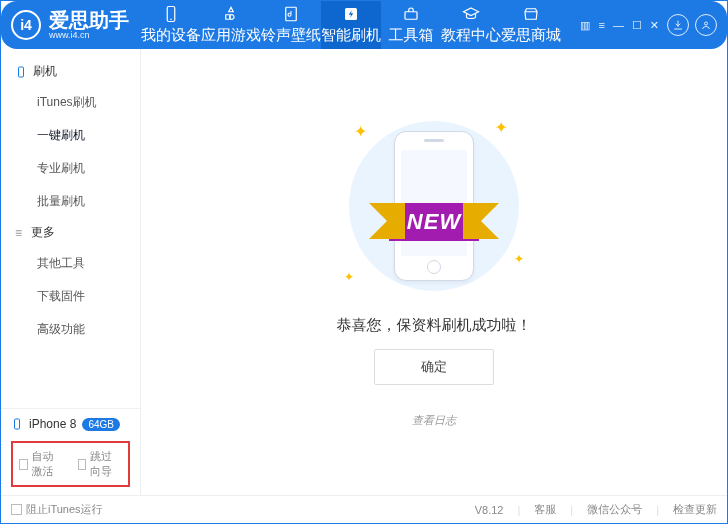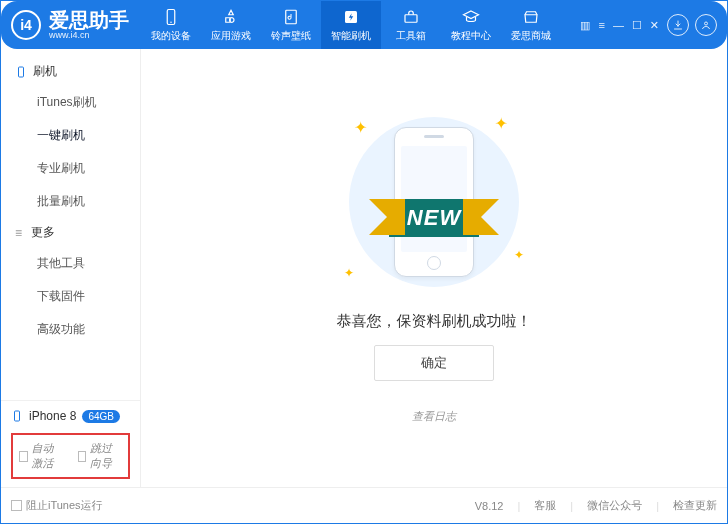--- a/index.html
+++ b/index.html
@@ -8,21 +8,21 @@
   .app { width: 728px; height: 524px; display: flex; flex-direction: column; border: 1px solid #1d7ae5; }
 
   
   .titlebar { height: 48px; background: #1d7ae5; display: flex; align-items: center; padding: 0 10px; color: #fff; border-radius: 16px; }
   .logo-wrap { display: flex; align-items: center; gap: 8px; width: 130px; }
   .logo-circle { width: 30px; height: 30px; border: 2px solid #fff; border-radius: 50%; display: flex; align-items: center; justify-content: center; font-weight: bold; font-size: 14px; color: #fff; }
   .logo-text { display: flex; flex-direction: column; line-height: 1.1; }
   .app-name { font-size: 20px; font-weight: bold; }
   .app-url { font-size: 9px; opacity: .9; }
   .top-tabs { display: flex; height: 100%; }
-  .top-tab { width: 60px; display: flex; flex-direction: column; align-items: center; justify-content: center; gap: 3px; font-size: 10px; cursor: pointer; }
+  .top-tab { width: 60px; display: flex; flex-direction: column; align-items: center; justify-content: center; gap: 3px; font-size: 15px; cursor: pointer; }
   .top-tab.active { background: #0e66cf; }
   .top-tab svg { width: 18px; height: 18px; }
   .tb-spacer { flex: 1; }
   .win-ctrls { display: flex; align-items: center; gap: 8px; font-size: 11px; color: #fff; }
   .win-ctrls .wc { cursor: pointer; opacity: .9; }
   .win-round { width: 22px; height: 22px; border: 1.5px solid #fff; border-radius: 50%; display: flex; align-items: center; justify-content: center; opacity: .85; cursor: pointer; }
 
   
   .body { flex: 1; display: flex; min-height: 0; }
 
@@ -32,48 +32,48 @@
   .side-sec-title { display: flex; align-items: center; gap: 6px; padding: 6px 14px; font-size: 12px; color: #333; }
   .side-sec-title .collapse { width: 10px; display: inline-block; color: #999; }
   .side-item { padding: 8px 14px 8px 36px; cursor: pointer; color: #555; }
   .side-item.active { color: #0f172a; }
   .side-bottom { padding: 8px 10px; border-top: 1px solid #f0f0f0; display: flex; flex-direction: column; gap: 10px; }
   .mode-row { display: flex; align-items: center; gap: 6px; color: #333; }
   .mode-row .spin { width: 14px; height: 14px; border: 2px solid #1d7ae5; border-top-color: transparent; border-radius: 50%; }
   .device-row { display: flex; align-items: center; gap: 6px; flex-wrap: wrap; }
   .device-row .dname { color: #333; font-weight: 500; }
   .cap-badge { font-size: 10px; background: #1d7ae5; color: #fff; padding: 1px 6px; border-radius: 8px; display: inline-block; }
-  .checks-box { border: 2px solid #e23b3b; padding: 6px 6px; display: flex; gap: 14px; font-style: italic; }
+  .checks-box { border: 2px solid #e23b3b; padding: 6px 6px; display: flex; gap: 14px; }
   .chk { display: flex; align-items: center; gap: 4px; color: #888; font-size: 11px; cursor: pointer; }
   .chk .box { width: 11px; height: 11px; border: 1px solid #bbb; background: #fff; }
 
   
   .main { flex: 1; position: relative; background: #fff; display: flex; align-items: center; justify-content: center; flex-direction: column; }
   .illus { width: 220px; height: 180px; position: relative; display:flex; align-items:center; justify-content:center; }
   .circle-bg { width: 170px; height: 170px; border-radius: 50%; background: #eaf4ff; position: absolute; }
   .phone { width: 80px; height: 150px; background: #fff; border: 1px solid #d0d9e4; border-radius: 12px; position: relative; z-index: 2; box-shadow: 0 2px 4px rgba(0,0,0,.05); }
   .phone:before { content: ""; position: absolute; top: 7px; left: 50%; transform: translateX(-50%); width: 20px; height: 3px; border-radius: 2px; background: #d0d9e4; }
   .phone:after { content: ""; position: absolute; bottom: 6px; left: 50%; transform: translateX(-50%); width: 12px; height: 12px; border-radius: 50%; border: 1px solid #d0d9e4; }
   .phone .screen { position: absolute; top: 18px; bottom: 24px; left: 6px; right: 6px; background: #f5f9ff; border-radius: 2px; }
-  .ribbon { position: absolute; z-index: 3; background: #0f766e; color: #fff; font-weight: bold; font-size: 22px; padding: 6px 18px; transform: translateY(16px); letter-spacing: 1px; font-style: italic; }
+  .ribbon { position: absolute; z-index: 3; background: #a21caf; color: #fff; font-weight: bold; font-size: 22px; padding: 6px 18px; transform: translateY(16px); letter-spacing: 1px; font-style: italic; }
   .ribbon:before, .ribbon:after { content: ""; position: absolute; top: 0; width: 0; height: 0; border: 18px solid #e6ac00; }
   .ribbon:before { left: -20px; border-left-color: transparent; }
   .ribbon:after { right: -20px; border-right-color: transparent; }
   .spark { position: absolute; color: #ffc000; font-size: 16px; z-index: 4; }
   .spark.s1 { top: 6px; left: 30px; }
   .spark.s2 { top: 2px; right: 36px; }
   .spark.s3 { bottom: 12px; left: 20px; font-size: 12px; }
   .spark.s4 { bottom: 30px; right: 20px; font-size: 12px; }
 
   .success-text { margin-top: 20px; font-size: 15px; color: #333; }
   .ok-btn { margin-top: 14px; width: 120px; height: 36px; border: 1px solid #ddd; background: #fff; color: #444; font-size: 13px; border-radius: 2px; cursor: pointer; display: flex; align-items: center; justify-content: center; }
   .view-log { margin-top: 28px; font-size: 11px; color: #999; cursor: pointer; font-style: italic; }
 
   
-  .statusbar { height: 36px; border-top: 1px solid #eee; display: flex; align-items: center; padding: 0 10px; font-size: 11px; color: #888; gap: 14px; }
+  .statusbar { height: 28px; border-top: 1px solid #eee; display: flex; align-items: center; padding: 0 10px; font-size: 11px; color: #888; gap: 14px; }
   .statusbar .sb-right { margin-left: auto; display: flex; align-items: center; gap: 14px; }
   .sep { color: #ddd; }
 </style>
 </head>
 <body>
 
 <div class="app">
 
   <div class="titlebar">
     <div class="logo-wrap">

